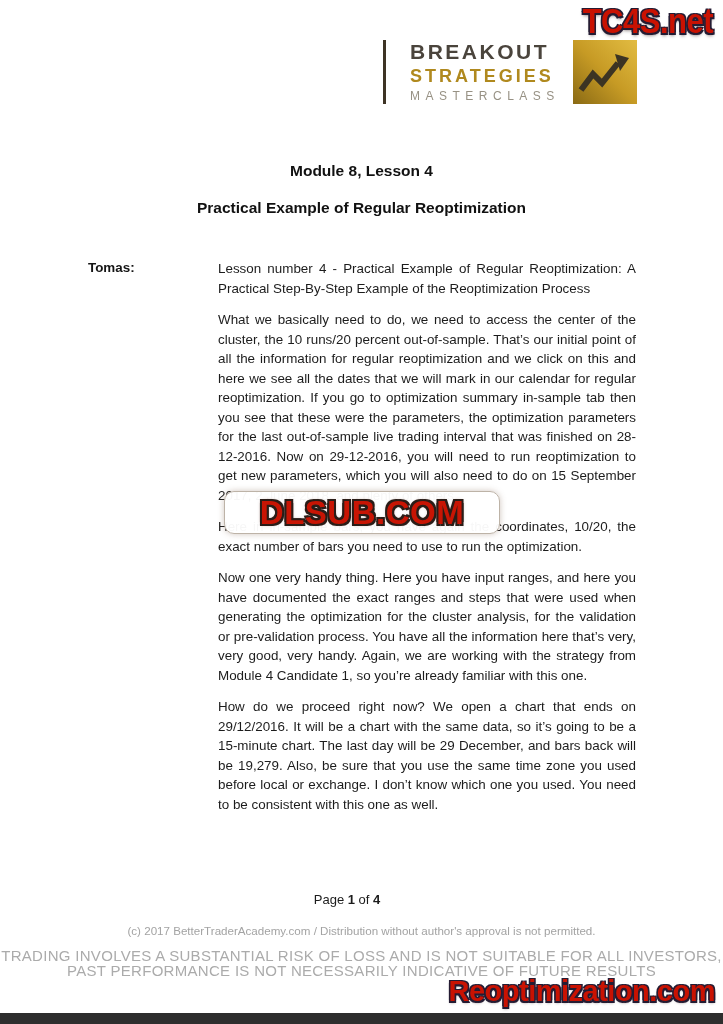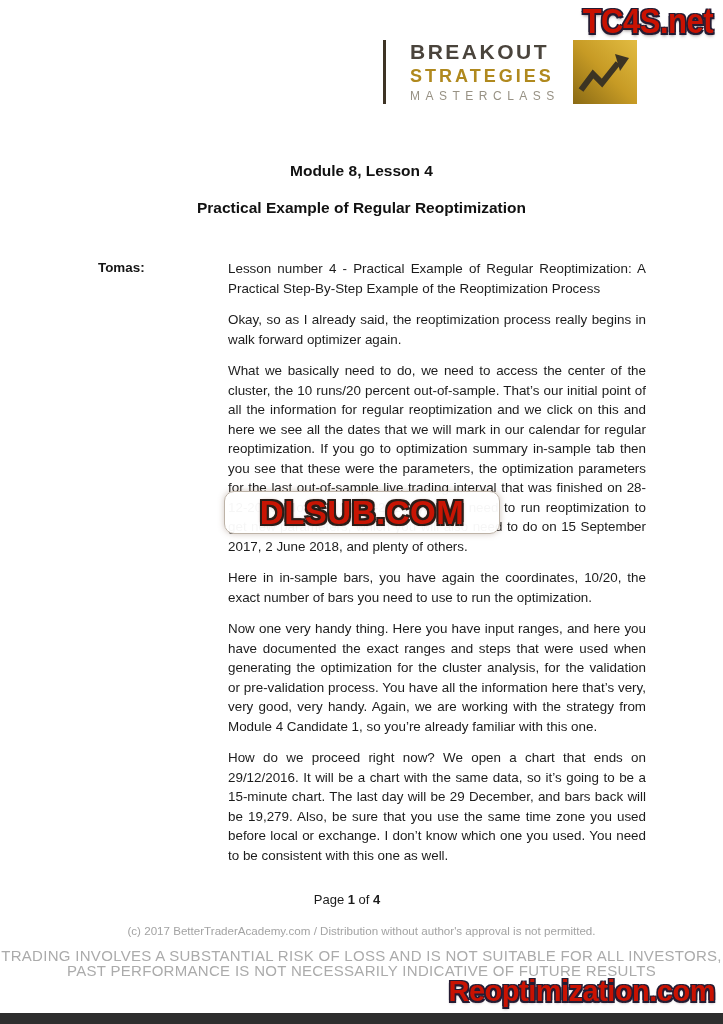--- a/index.html
+++ b/index.html
@@ -45,21 +45,21 @@
 
   
   .doc-title, .doc-subtitle {
     position:absolute; left:0; width:100%; text-align:center;
     font-weight:bold; color:#111111; font-size:15.5px;
   }
   .doc-title { top:162px; }
   .doc-subtitle { top:199px; }
 
   
-  .content { position:absolute; left:88px; top:259px; width:548px;margin-left:10px; }
+  .content { position:absolute; left:88px; top:259px; width:548px; }
   .row { display:flex; }
   .speaker-col { width:130px; flex:0 0 130px; font-size:13.4px; font-weight:bold; color:#151515; padding-top:1px; }
   .text-col { width:418px; flex:1; }
   .para {
     font-size:13.4px; line-height:19.5px; text-align:justify;
     color:#1c1c1c; margin:0 0 12px 0;
   }
 
   
   .page-num { position:absolute; top:892px; left:0; width:96%; text-align:center; font-size:13px; color:#1c1c1c; }
@@ -105,21 +105,20 @@
   </div>
 
   <div class="doc-title">Module 8, Lesson 4</div>
   <div class="doc-subtitle">Practical Example of Regular Reoptimization</div>
 
   <div class="content">
     <div class="row">
       <div class="speaker-col">Tomas:</div>
       <div class="text-col">
         <p class="para">Lesson number 4 - Practical Example of Regular Reoptimization: A Practical Step-By-Step Example of the Reoptimization Process</p>
-        <p class="para">Okay, so as I already said, the reoptimization process really begins in walk forward optimizer again.</p>
         <p class="para">What we basically need to do, we need to access the center of the cluster, the 10 runs/20 percent out-of-sample. That’s our initial point of all the information for regular reoptimization and we click on this and here we see all the dates that we will mark in our calendar for regular reoptimization. If you go to optimization summary in-sample tab then you see that these were the parameters, the optimization parameters for the last out-of-sample live trading interval that was finished on 28-12-2016. Now on 29-12-2016, you will need to run reoptimization to get new parameters, which you will also need to do on 15 September 2017, 2 June 2018, and plenty of others.</p>
         <p class="para">Here in in-sample bars, you have again the coordinates, 10/20, the exact number of bars you need to use to run the optimization.</p>
         <p class="para">Now one very handy thing. Here you have input ranges, and here you have documented the exact ranges and steps that were used when generating the optimization for the cluster analysis, for the validation or pre-validation process. You have all the information here that’s very, very good, very handy. Again, we are working with the strategy from Module 4 Candidate 1, so you’re already familiar with this one.</p>
         <p class="para">How do we proceed right now? We open a chart that ends on 29/12/2016. It will be a chart with the same data, so it’s going to be a 15-minute chart. The last day will be 29 December, and bars back will be 19,279. Also, be sure that you use the same time zone you used before local or exchange. I don’t know which one you used. You need to be consistent with this one as well.</p>
       </div>
     </div>
   </div>
 
   <div class="wm-center-box">
     <span class="wm-text">DLSUB.COM</span>

